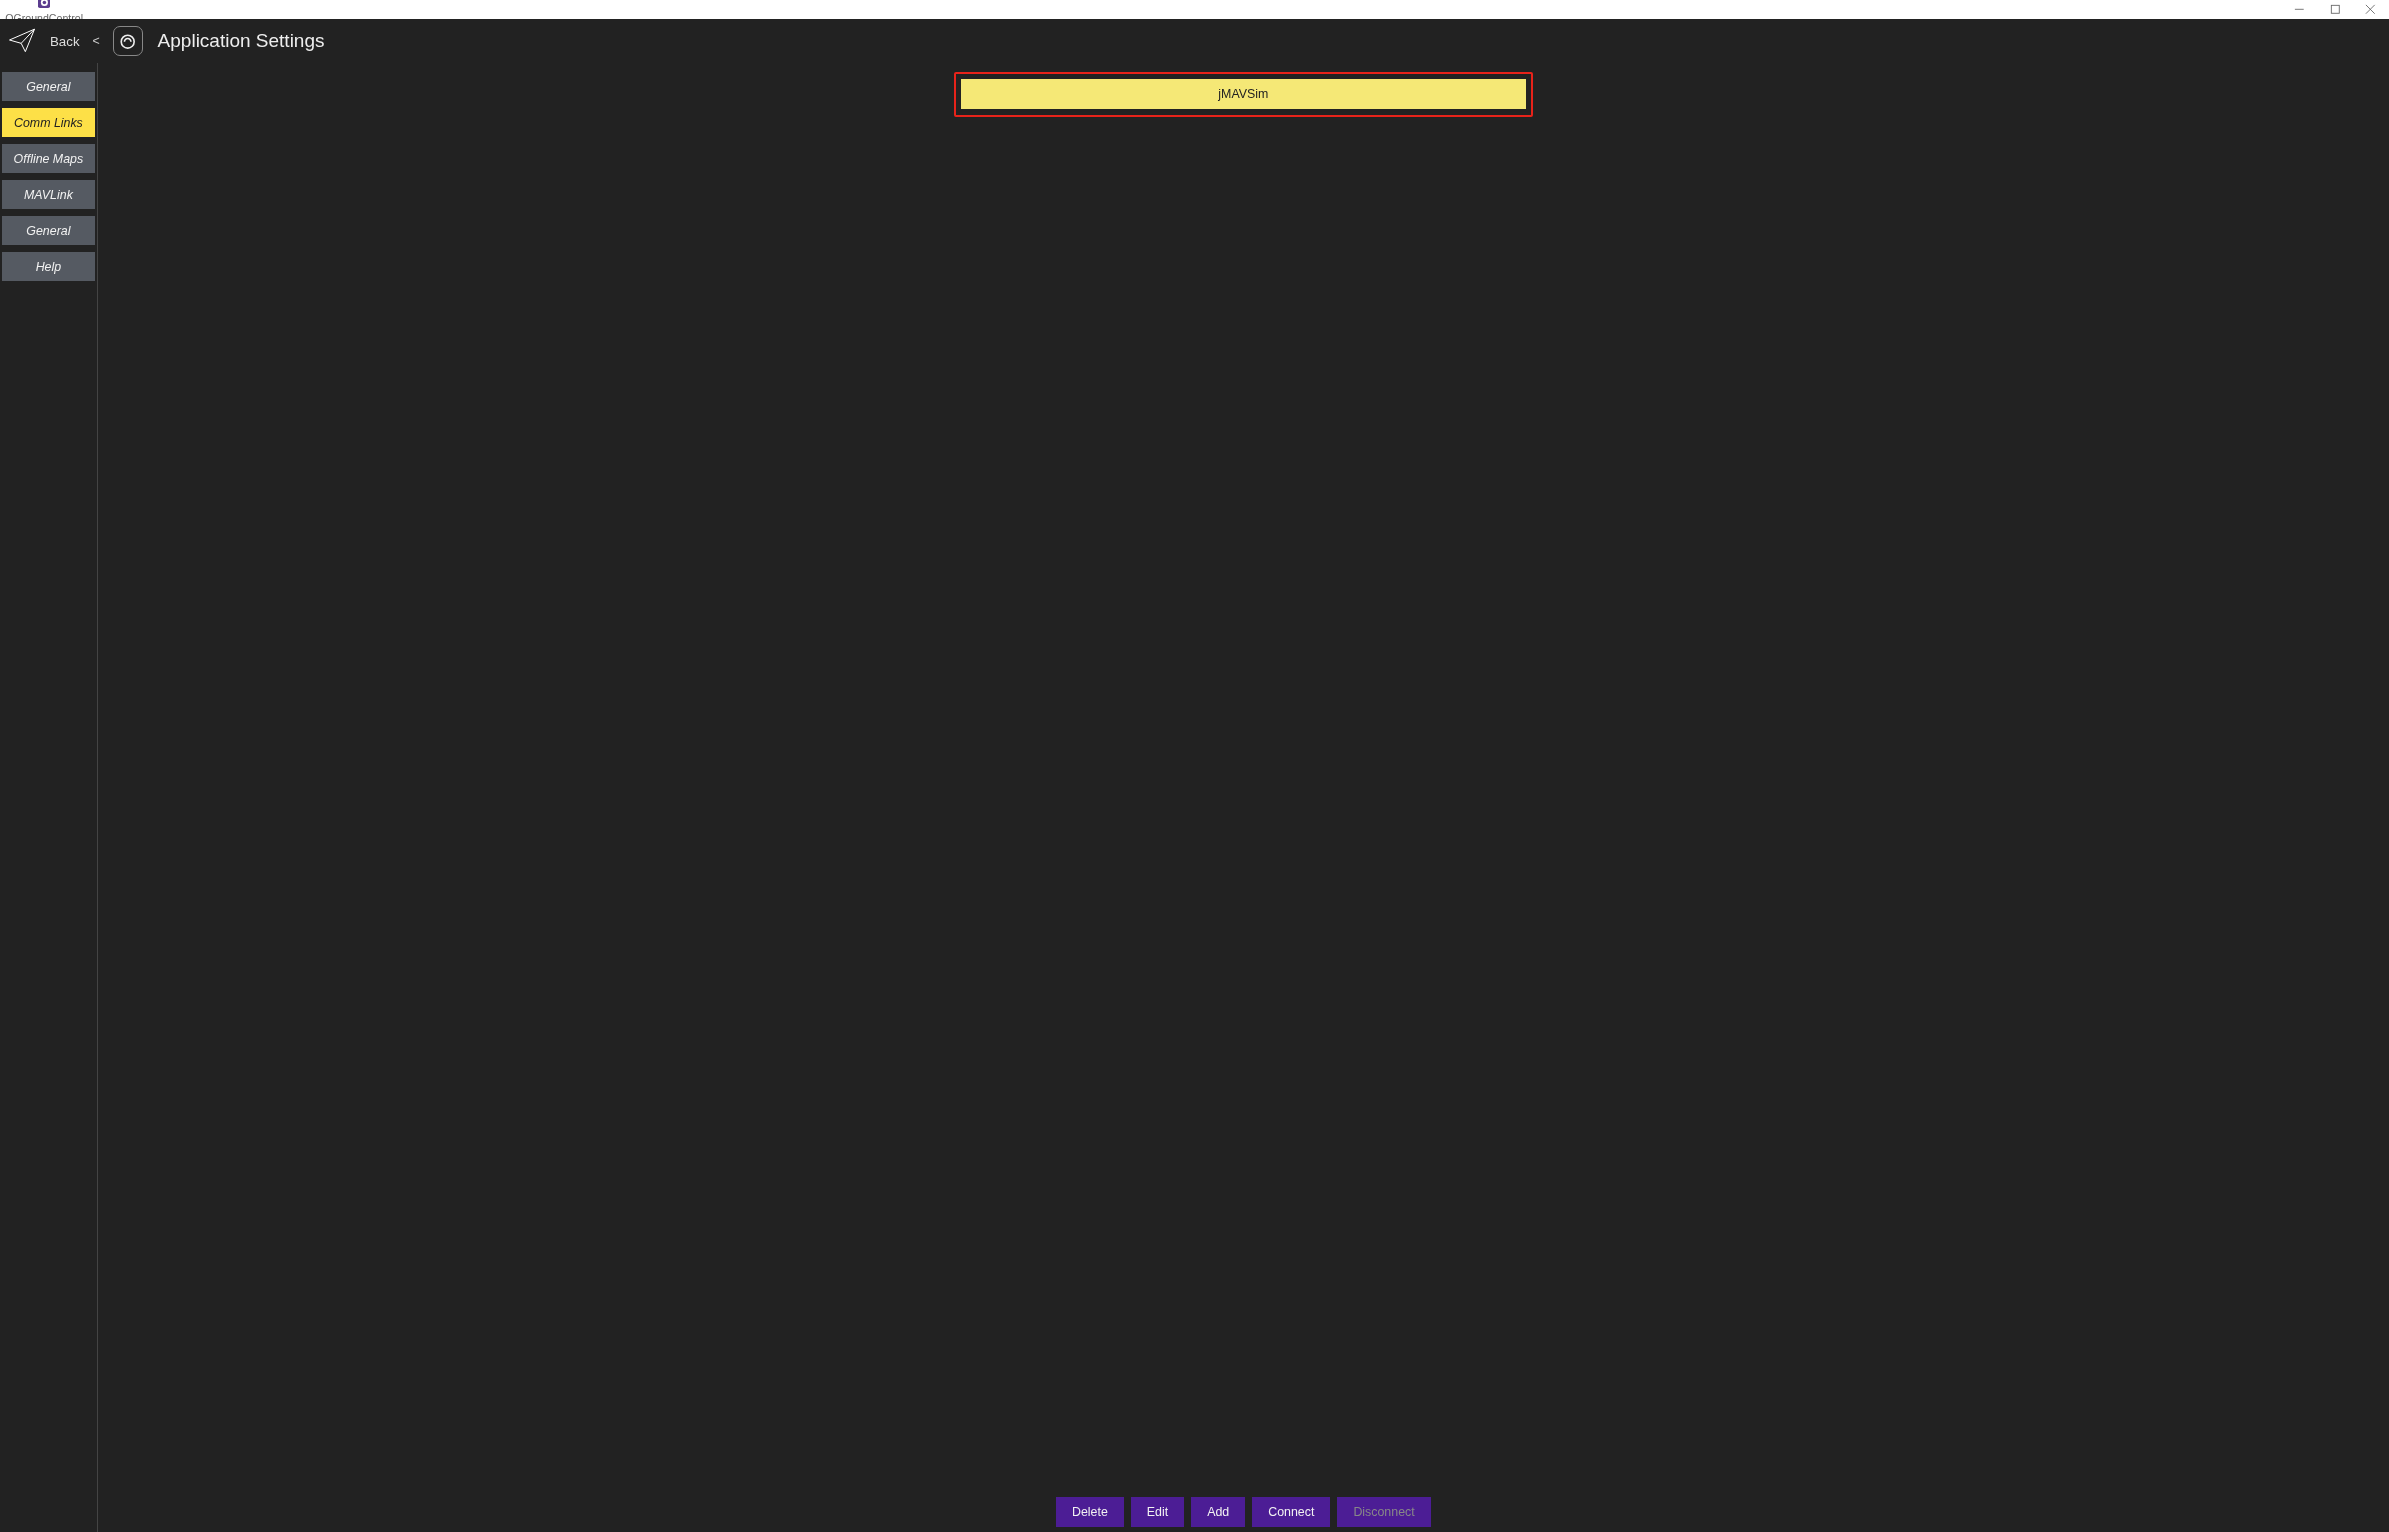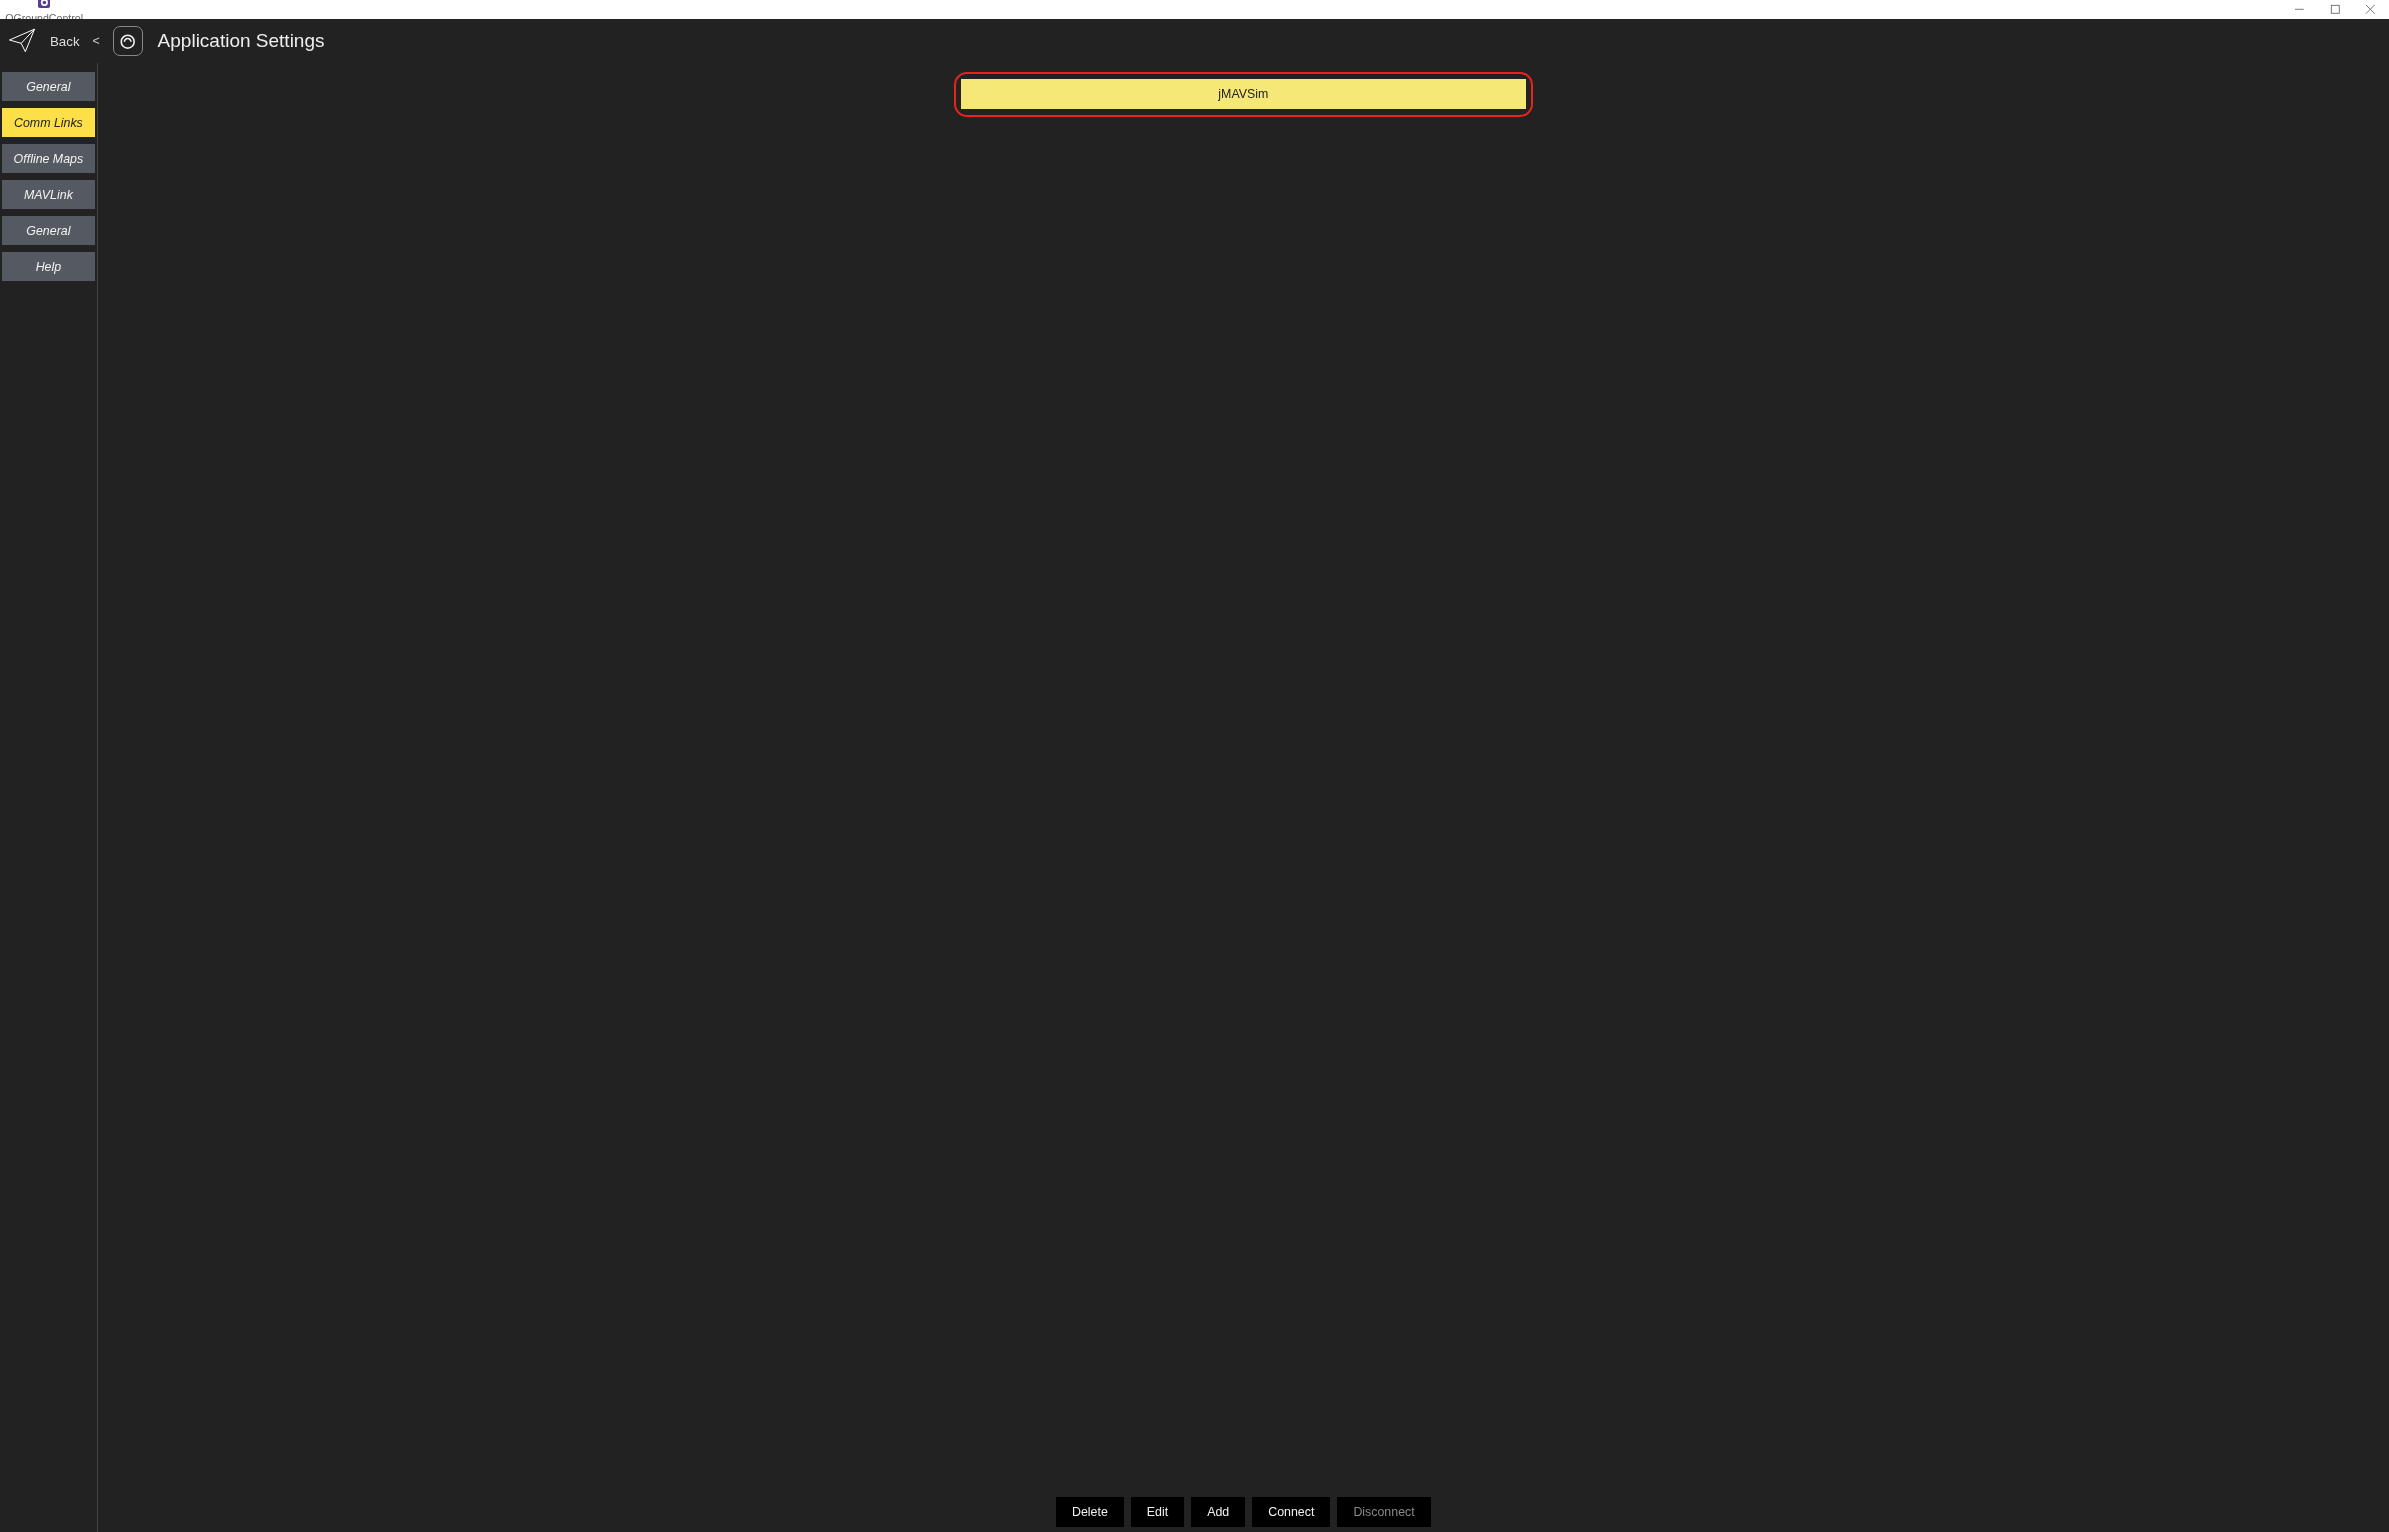--- a/index.html
+++ b/index.html
@@ -31,25 +31,25 @@
     
     .sidebar { width: 95px; padding-top: 8.8px; display: flex; flex-direction: column; gap: 7px; }
     .side-item { height: 29px; background: #555a62; color: #f2f2f2; font-size: 12.4px; display: flex; align-items: center; justify-content: center; cursor: pointer; margin-left: 1.8px; font-style: italic; }
     .side-item.active { background: #fde047; color: #222; }
     
     .sidebar-divider { width: 0.9px; background: #444; margin-left: 1.8px; }
     
     .main { flex: 1; position: relative; display: flex; flex-direction: column; }
     
     .link-list { padding: 8.8px 0 0 0; display: flex; flex-direction: column; align-items: center; }
-    .highlight-box { width: 579px; border: 2.7px solid #e8231a; border-radius: 13px; padding: 5.3px; }
+    .highlight-box { width: 579px; border: 2.7px solid #e8231a; border-radius: 2px; padding: 5.3px; }
     .link-entry { height: 30px; background: #f5e876; color: #222; display: flex; align-items: center; justify-content: center; font-size: 12.4px; cursor: pointer; }
     
     .bottom-bar { position: absolute; bottom: 5.3px; left: 0; right: 0; display: flex; justify-content: center; gap: 7px; }
-    .act-btn { height: 30px; padding: 0 16px; background: #000000; color: #f2f2f2; font-size: 12.4px; display: flex; align-items: center; justify-content: center; cursor: pointer; border: none; }
+    .act-btn { height: 30px; padding: 0 16px; background: #4c1d95; color: #f2f2f2; font-size: 12.4px; display: flex; align-items: center; justify-content: center; cursor: pointer; border: none; }
     .act-btn.disabled { color: #888; cursor: default; }
   </style>
 </head>
 <body>
 
 <div class="outer">
 
   <div class="titlebar">
     <div class="titlebar-left">
       <span class="titlebar-icon">

